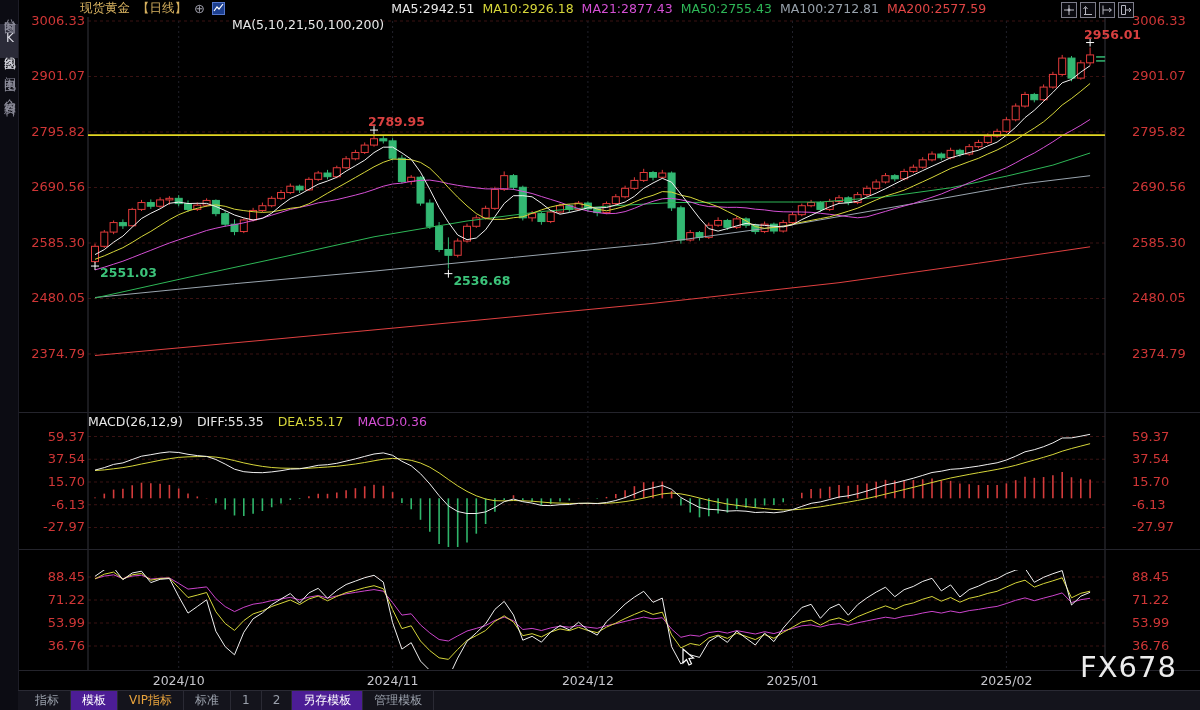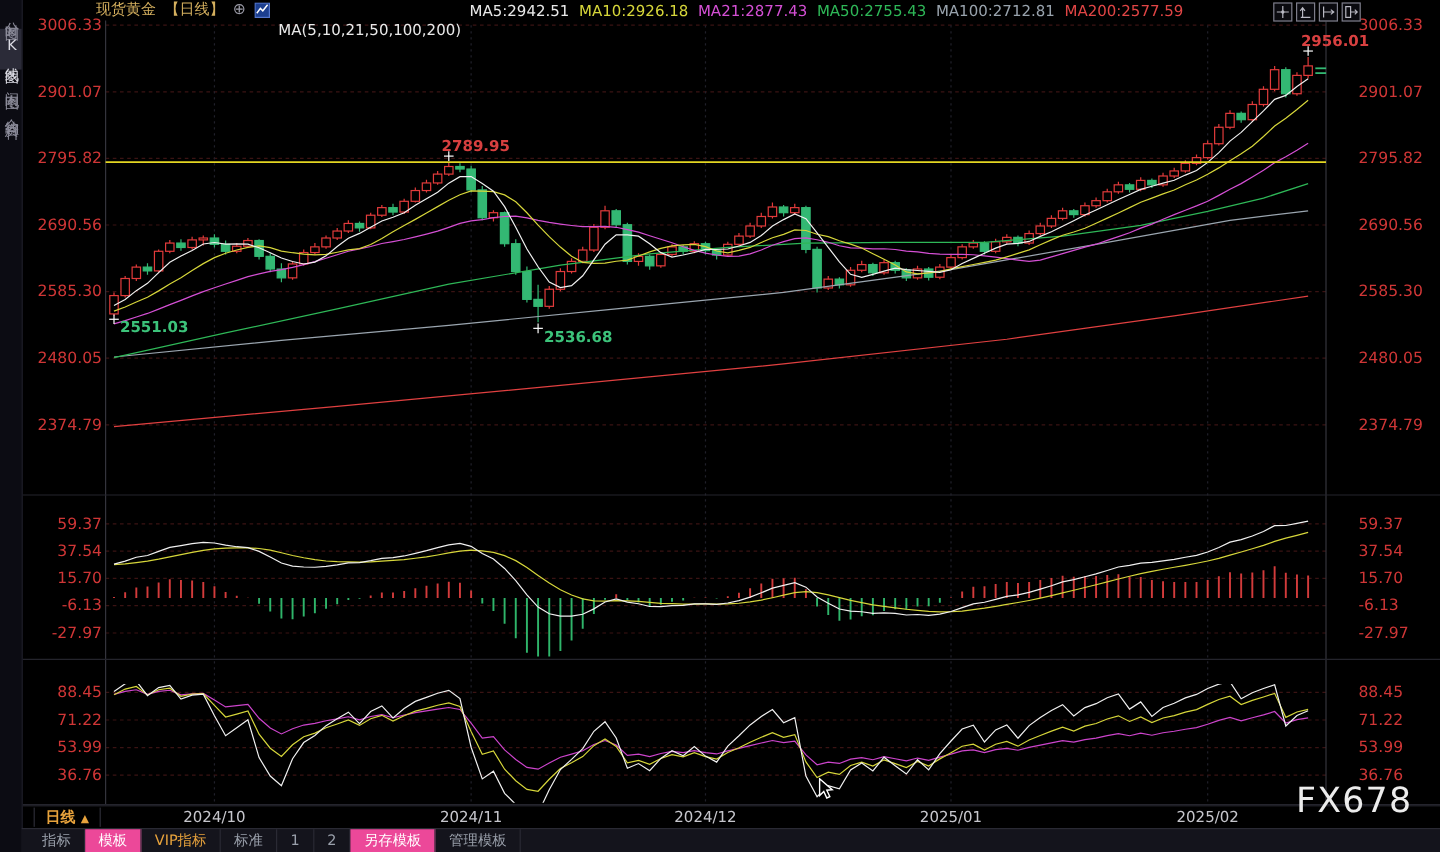--- a/index.html
+++ b/index.html
@@ -28,21 +28,21 @@
   
   .xrow{position:absolute;left:18px;top:671px;width:1182px;height:18px;border-top:1px solid #23232b;}
   .period-btn{position:absolute;left:10px;top:1px;height:16px;line-height:16px;padding:0 9px;
               color:#e8a33c;font-size:12.5px;font-weight:bold;border-left:1px solid #2c2c36;
               border-right:1px solid #2c2c36;cursor:pointer;}
   
   .bbar{position:absolute;left:18px;right:0;top:690px;height:20px;background:#14141c;
         border-top:1px solid #2a2a34;display:flex;padding-left:6px;z-index:35;}
   .btab{line-height:19px;padding:0 11px;font-size:12px;color:#9aa0ab;border-right:1px solid #2a2a34;
         cursor:pointer;}
-  .btab.sel{background:#ec4899;color:#ffffff;}
+  .btab.sel{background:#4c1d95;color:#ffffff;}
   .btab.vip{color:#e8a33c;}
   
   .wm{position:absolute;left:1080px;top:650px;font-size:29px;color:#ececec;letter-spacing:1px;
       z-index:40;}
   .axlab{font-size:13px;}
   .cursor{position:absolute;left:682px;top:648px;z-index:45;}
 </style>
 </head>
 <body>
 
@@ -527,28 +527,28 @@
           <path d="M2 1.5v9M2 6h8M8 4l2.5 2L8 8" stroke="#b8b8c2" stroke-width="1" fill="none"></path>
         </svg>
     </div>
     <div class="tool">
       <svg width="12" height="12">
           <path d="M1.5 1.5h4v9h-4zM6 6h5M9 4l2 2-2 2" stroke="#b8b8c2" stroke-width="1" fill="none"></path>
         </svg>
     </div>
   </div>
 
-
-
-  <div class="xrow">
-    <div class="period-btn">
-      <span>日线</span>
-      <span style="font-size:9px;">▲</span>
-    </div>
+  <div class="phdr" style="top:414px;">
+    <span class="w">MACD(26,12,9)</span>
+    <span class="w">DIFF:55.35</span>
+    <span class="y">DEA:55.17</span>
+    <span class="m">MACD:0.36</span>
   </div>
+
+
 
   <div class="bbar" id="bottom-bar">
       <div class="btab">指标</div>
       <div class="btab sel">模板</div>
       <div class="btab vip">VIP指标</div>
       <div class="btab">标准</div>
       <div class="btab">1</div>
       <div class="btab">2</div>
       <div class="btab sel">另存模板</div>
       <div class="btab">管理模板</div>

